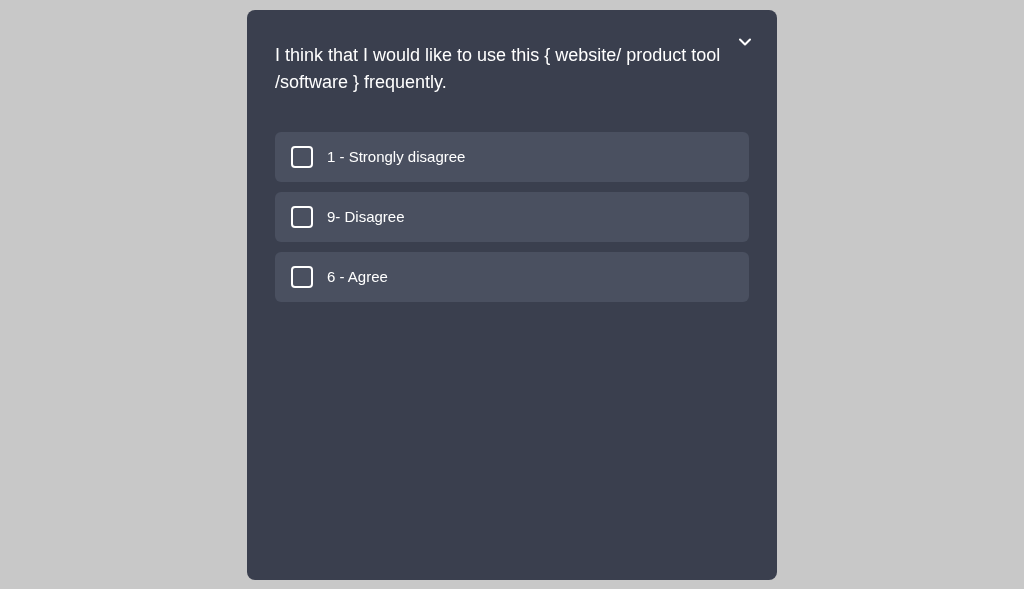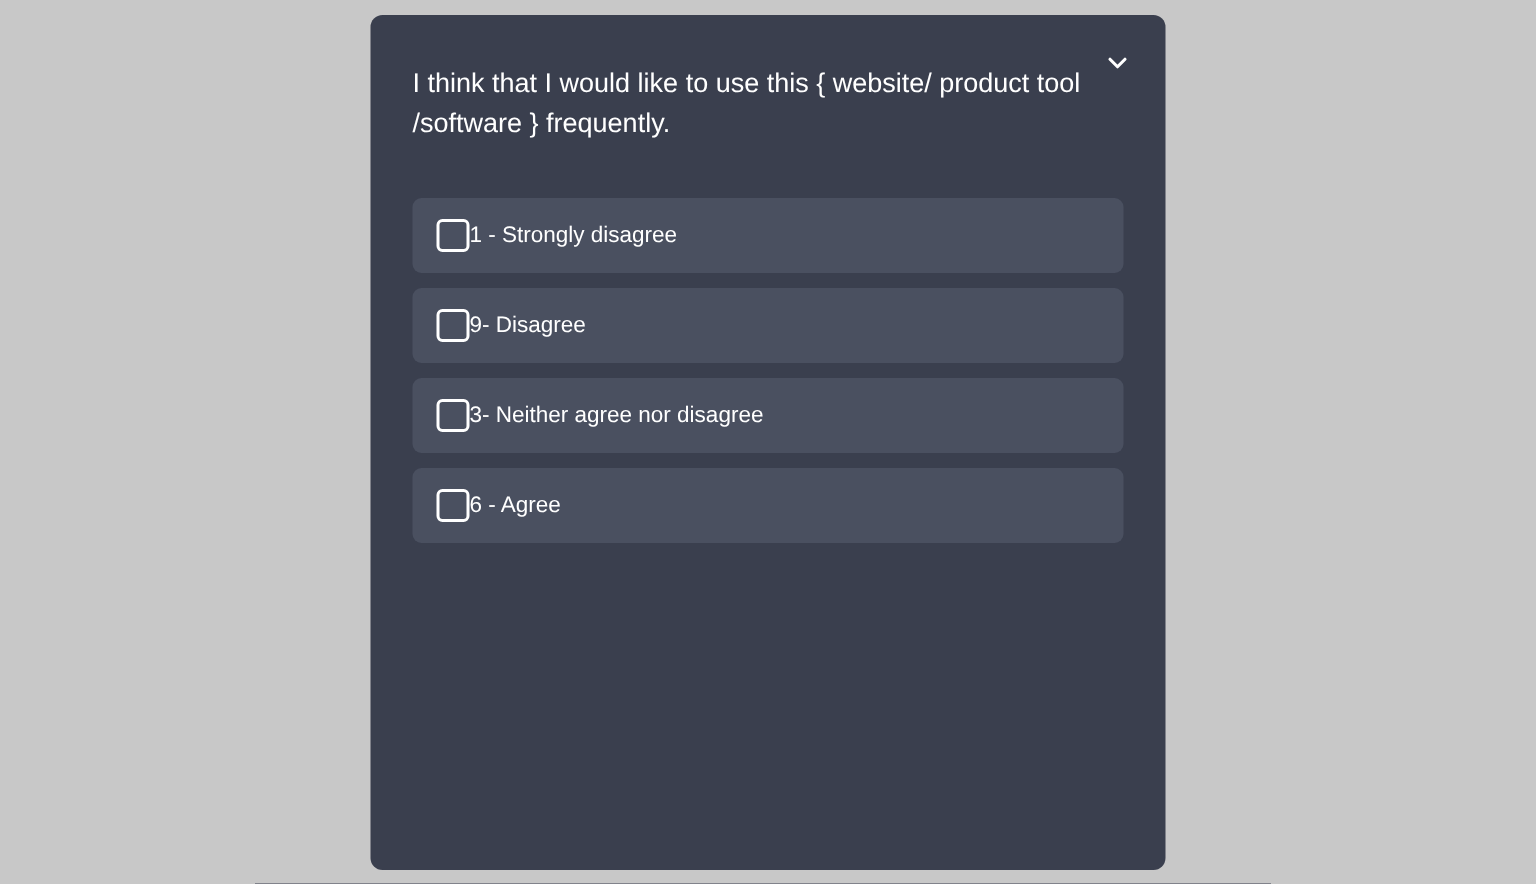--- a/index.html
+++ b/index.html
@@ -56,20 +56,21 @@
       flex-direction: column;
       gap: 10px;
     }
 
     .option-item {
       background-color: #4a5060;
       border-radius: 6px;
       padding: 14px 16px;
       display: flex;
       align-items: center;
+      gap: 14px;
       cursor: pointer;
     }
 
     .option-checkbox {
       width: 22px;
       height: 22px;
       border: 2px solid #ffffff;
       border-radius: 4px;
       background-color: transparent;
       flex-shrink: 0;
@@ -109,21 +110,17 @@
   <div class="options-list">
   <label class="option-item">
         <input type="checkbox" class="option-checkbox" id="opt1" style="">
         <span class="option-label">1 - Strongly disagree</span>
       </label>
       <label class="option-item">
         <input type="checkbox" class="option-checkbox" id="opt2" style="">
         <span class="option-label">9-  Disagree</span>
       </label>
       <label class="option-item">
-        <input type="checkbox" class="option-checkbox" id="opt3" style="">
-        <span class="option-label">3- Neither agree nor disagree</span>
-      </label>
-      <label class="option-item">
         <input type="checkbox" class="option-checkbox" id="opt4" style="">
         <span class="option-label">6 - Agree</span>
       </label>
     </div>
 </div>
 
 </body></html>

